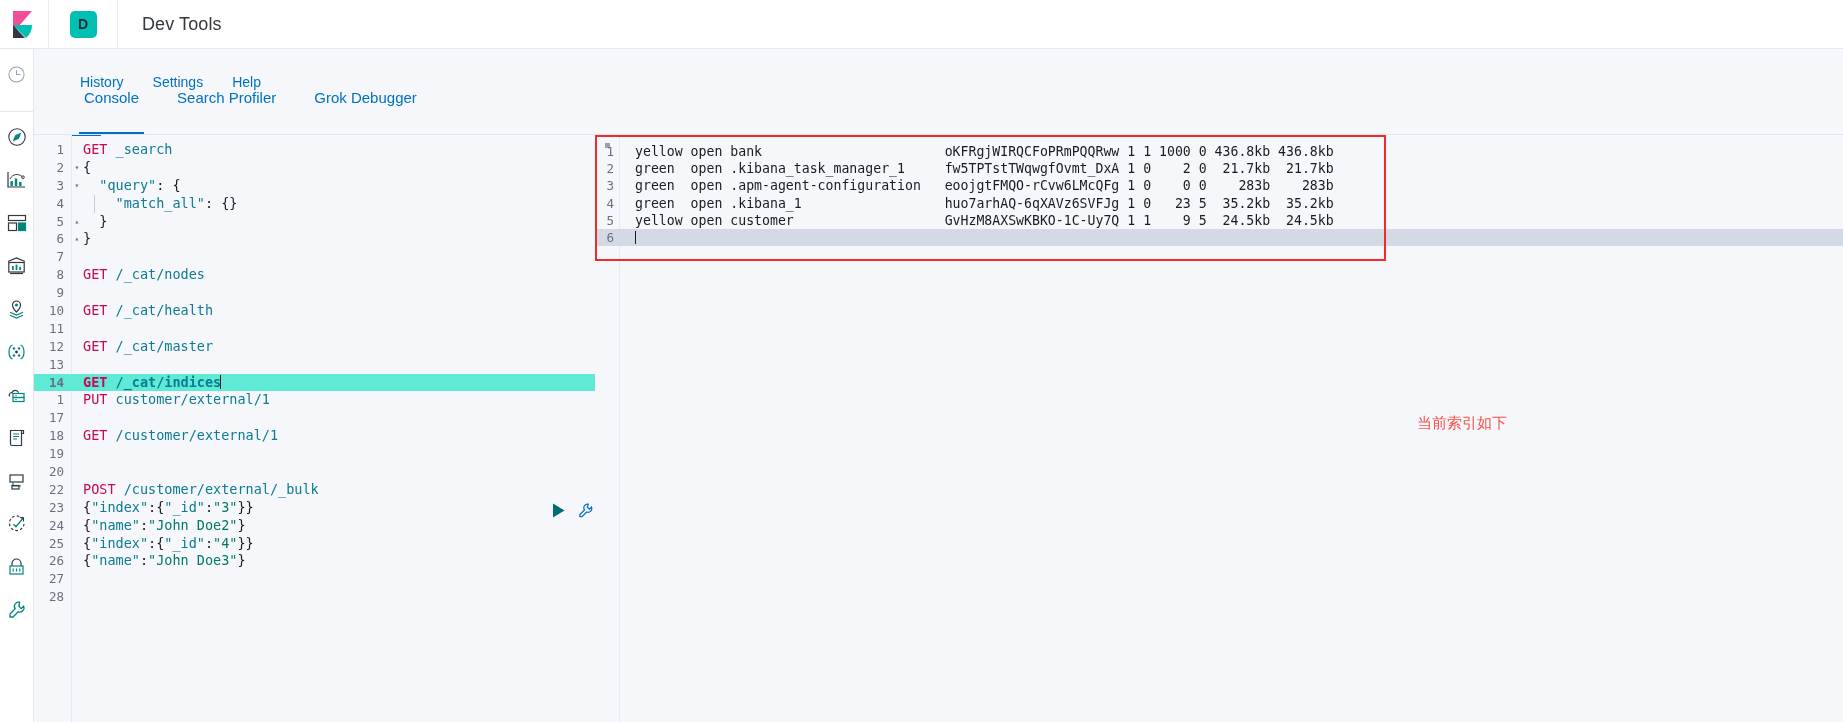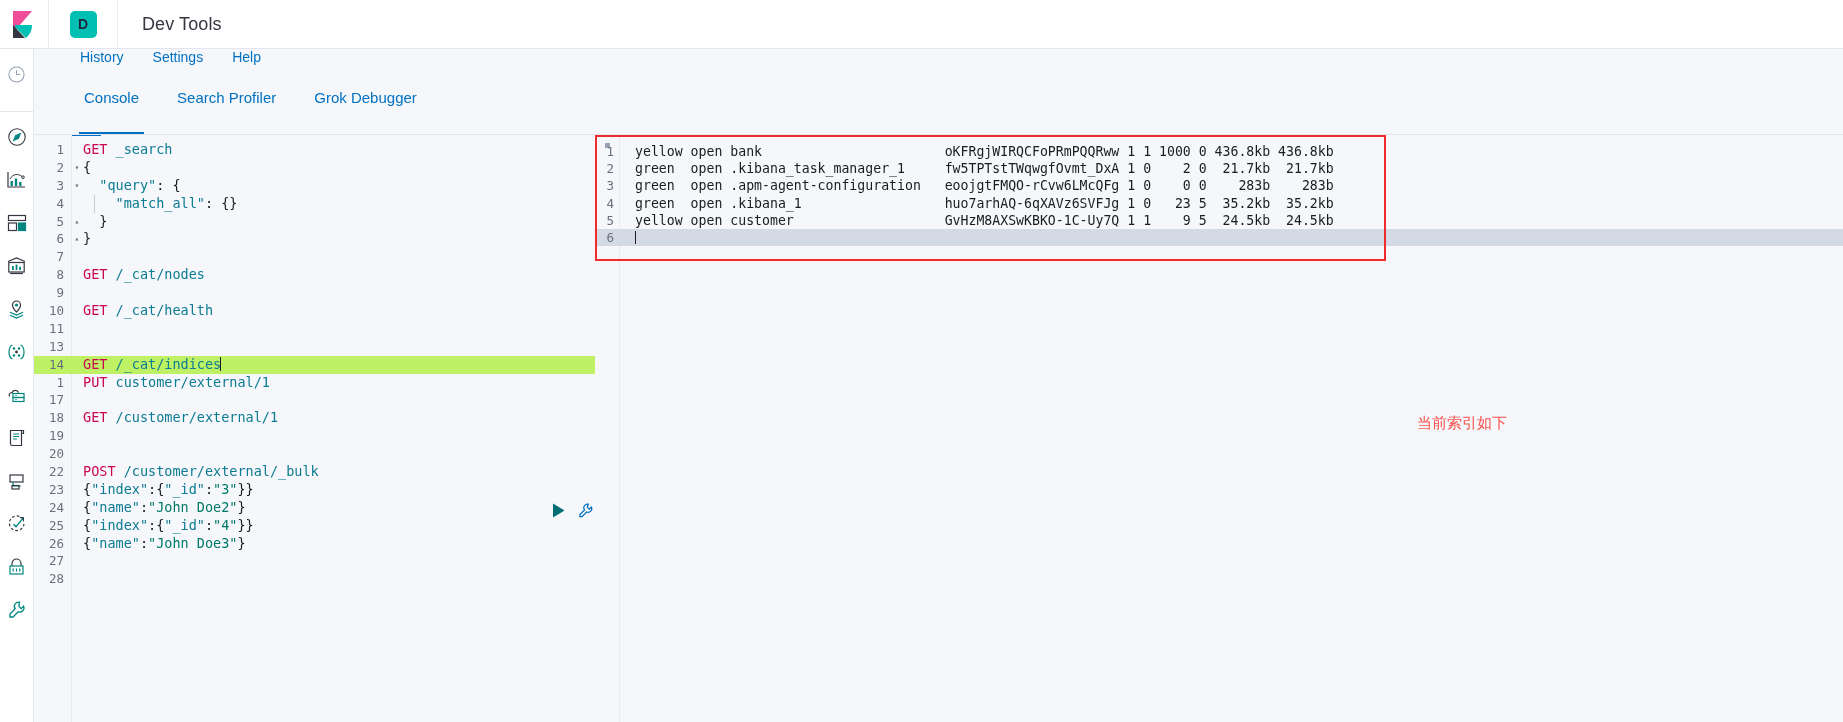--- a/index.html
+++ b/index.html
@@ -61,21 +61,21 @@
   .rail-item svg { display: block; }
 
   
   .main {
     flex: 1; min-width: 0;
     background: #f5f7fa;
     display: flex; flex-direction: column;
   }
   .menubar {
     height: 41px; min-height: 41px;
-    display: flex; align-items: flex-start;
+    display: flex; align-items: flex-end;
     padding-left: 46px; gap: 29px;
   }
   .menubar a {
     font-size: 14px; color: #0071c2; text-decoration: none; cursor: pointer;
   }
   .tabbar {
     height: 44px; min-height: 44px;
     display: flex; 
     padding-left: 45px; gap: 28px;
   }
@@ -108,21 +108,21 @@
     background: #f5f7fa; border-right: 1px solid #e8eaf0;
   }
   .code {
     position: relative;
     font-family: "DejaVu Sans Mono", monospace;
     font-size: 13.5px;
     line-height: 17.9px;
     padding-top: 6px;
   }
   .line { display: flex; height: 17.9px; white-space: pre; position: relative; }
-  .line.hl { background: #bef264; }
+  .line.hl { background: #5eead4; font-weight: bold; }
   .ln {
     width: 38px; min-width: 38px; text-align: right; padding-right: 8px;
     color: #69707d; font-size: 12.5px;
     font-family: "DejaVu Sans Mono", monospace;
     user-select: none;
   }
   .fold {
     position: absolute; left: 38px; width: 10px; text-align: center;
     color: #69707d; font-size: 8px; line-height: 17.9px;
   }
@@ -372,20 +372,21 @@
               <div class="line"><span class="ln">2</span><span class="fold">▾</span><span class="src"><span class="p">{</span></span></div>
               <div class="line"><span class="ln">3</span><span class="fold">▾</span><span class="src"><span class="p">  </span><span class="k">"query"</span><span class="p">: {</span></span></div>
               <div class="line"><span class="ln">4</span><span class="src"><span class="p">    </span><span class="k">"match_all"</span><span class="p">: {}</span></span><span class="indent-guide"></span></div>
               <div class="line"><span class="ln">5</span><span class="fold">▴</span><span class="src"><span class="p">  }</span></span></div>
               <div class="line"><span class="ln">6</span><span class="fold">▴</span><span class="src"><span class="p">}</span></span></div>
               <div class="line"><span class="ln">7</span><span class="src"></span></div>
               <div class="line"><span class="ln">8</span><span class="src"><span class="m">GET</span><span class="u"> /_cat/nodes</span></span></div>
               <div class="line"><span class="ln">9</span><span class="src"></span></div>
               <div class="line"><span class="ln">10</span><span class="src"><span class="m">GET</span><span class="u"> /_cat/health</span></span></div>
               <div class="line"><span class="ln">11</span><span class="src"></span></div>
+              <div class="line"><span class="ln">12</span><span class="src"><span class="m">GET</span><span class="u"> /_cat/master</span></span></div>
               <div class="line"><span class="ln">13</span><span class="src"></span></div>
               <div class="line hl"><span class="ln">14</span><span class="src"><span class="m">GET</span><span class="u"> /_cat/indices</span><span class="caret"></span></span></div>
               <div class="line"><span class="ln">1</span><span class="src"><span class="m">PUT</span><span class="u"> customer/external/1</span></span></div>
               <div class="line"><span class="ln">17</span><span class="src"></span></div>
               <div class="line"><span class="ln">18</span><span class="src"><span class="m">GET</span><span class="u"> /customer/external/1</span></span></div>
               <div class="line"><span class="ln">19</span><span class="src"></span></div>
               <div class="line"><span class="ln">20</span><span class="src"></span></div>
               <div class="line"><span class="ln">22</span><span class="src"><span class="m">POST</span><span class="u"> /customer/external/_bulk</span></span></div>
               <div class="line"><span class="ln">23</span><span class="src"><span class="p">{</span><span class="k">"index"</span><span class="p">:{</span><span class="k">"_id"</span><span class="p">:</span><span class="s">"3"</span><span class="p">}}</span></span></div>
               <div class="line"><span class="ln">24</span><span class="src"><span class="p">{</span><span class="k">"name"</span><span class="p">:</span><span class="s">"John Doe2"</span><span class="p">}</span></span></div>

